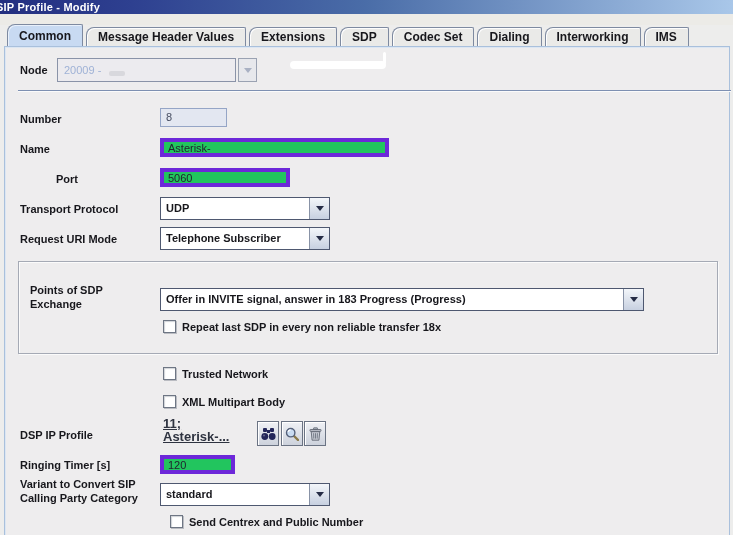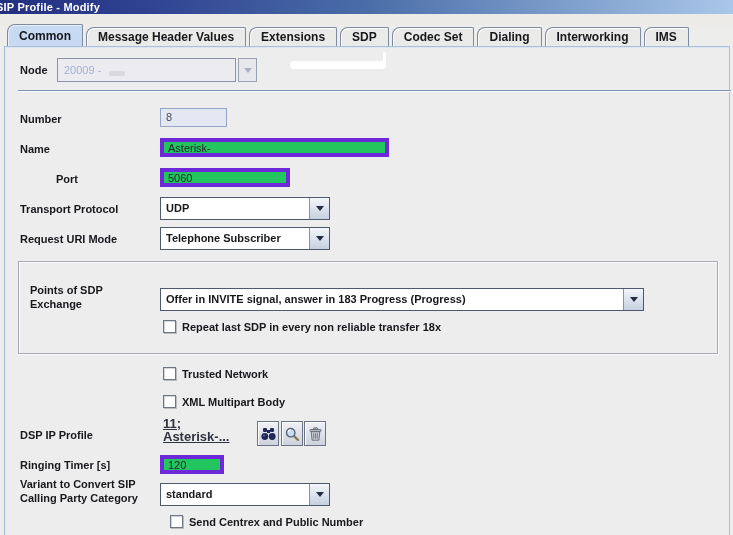--- a/index.html
+++ b/index.html
@@ -182,21 +182,21 @@
       <rect x="4.5" y="0.8" width="4" height="1.8" rx="0.5" fill="#AAB0BC" stroke="#555C68" stroke-width="0.7"></rect>
       <rect x="1" y="2.5" width="11" height="1.8" rx="0.4" fill="#C7CBD4" stroke="#555C68" stroke-width="0.8"></rect>
       <path d="M2.2 4.7 h8.6 l-0.9 8.5 h-6.8 z" fill="#C7CBD4" stroke="#555C68" stroke-width="0.8"></path>
       <line x1="4.6" y1="6.2" x2="4.8" y2="11.6" stroke="#555C68" stroke-width="0.7"></line>
       <line x1="6.5" y1="6.2" x2="6.5" y2="11.6" stroke="#555C68" stroke-width="0.7"></line>
       <line x1="8.4" y1="6.2" x2="8.2" y2="11.6" stroke="#555C68" stroke-width="0.7"></line>
     </svg>
   </div>
 
   <div class="lbl" style="left:20px; top:458px;">Ringing Timer [s]</div>
-  <input class="tfield" style="left: 160px; top: 455px; width: 64px;" value="120">
+  <input class="tfield" style="left: 160px; top: 455px; width: 75px;" value="120">
 
   <div class="lbl" style="left:20px; top:477px; width:132px;">Variant to Convert SIP Calling Party Category</div>
   <div class="combo" style="left:160px; top:483px; width:170px;">
     <div class="val">standard</div>
     <div class="arrowbtn">
         <span class="tri"></span>
       </div>
   </div>
 
   <div class="cbrow" style="left:163px; top:515px;padding-left:7px;">

